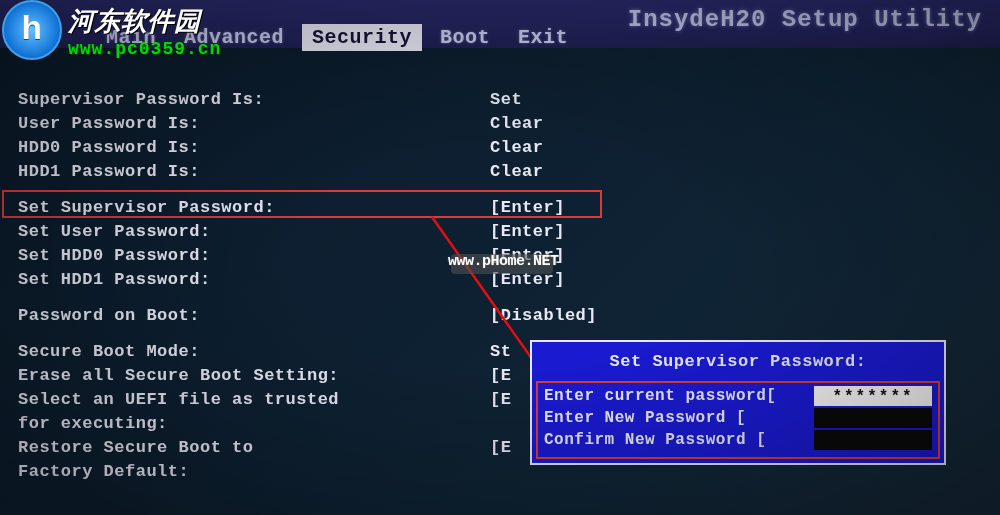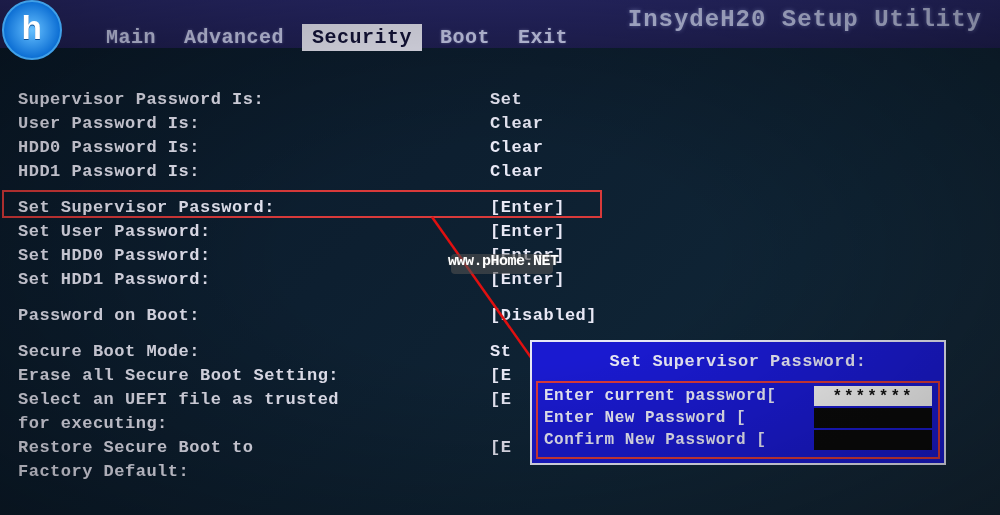--- a/index.html
+++ b/index.html
@@ -306,20 +306,22 @@
       <span class="dialog-field dark"></span>
     </div>
   </div>
 </div>
 
 <div class="logo">
   <div class="logo-circle">
     <span class="logo-h">h</span>
   </div>
   <div class="logo-text">
+    <span class="logo-main">河东软件园</span>
+    <span class="logo-url">www.pc0359.cn</span>
   </div>
 </div>
 
 <div class="watermark">
   <div class="watermark-bg"></div>
   <span class="watermark-text">www.pHome.NET</span>
 </div>
 
 <div class="vignette"></div>
 

